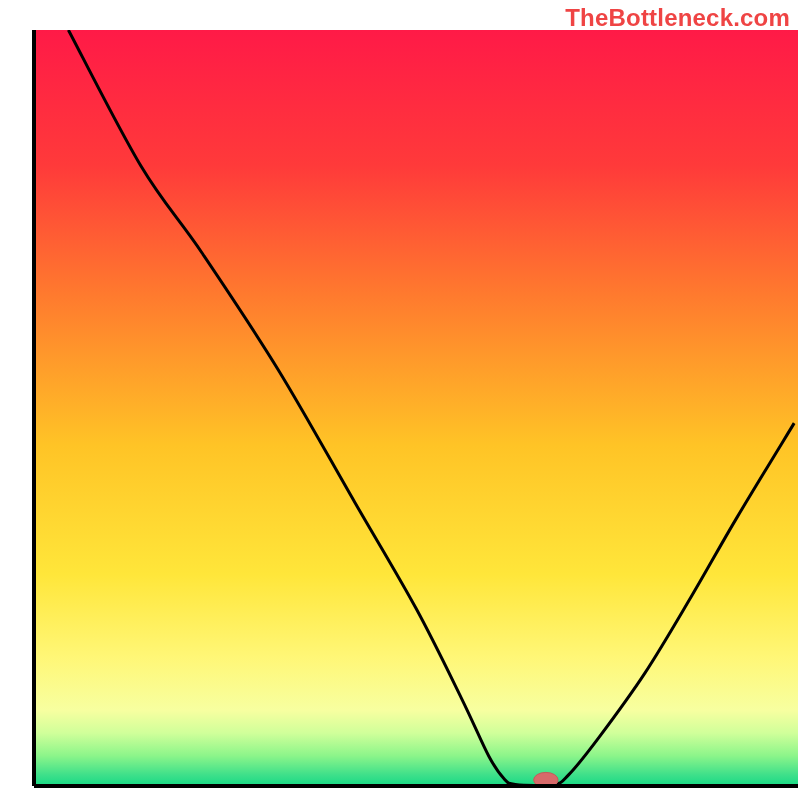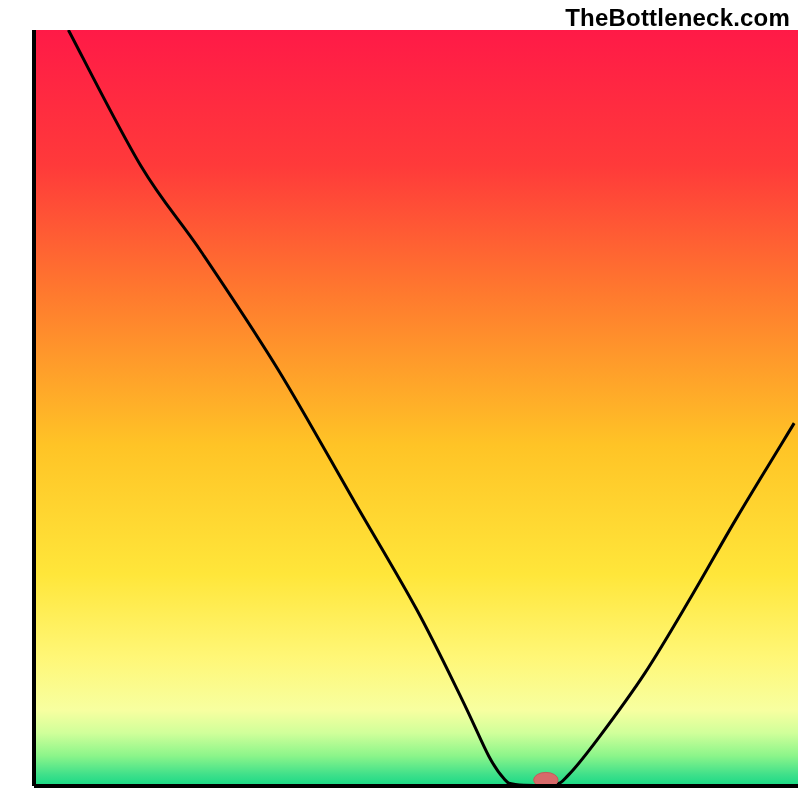--- a/index.html
+++ b/index.html
@@ -14,21 +14,21 @@
     position: relative;
     width: 800px;
     height: 800px;
   }
   .watermark {
     position: absolute;
     top: 4px;
     right: 10px;
     font-size: 24px;
     font-weight: 600;
-    color: #000000;
+    color: #ef4444;
     letter-spacing: 0.2px;
   }
   svg {
     display: block;
   }
 </style>
 </head>
 <body>
 
 <div class="stage">

